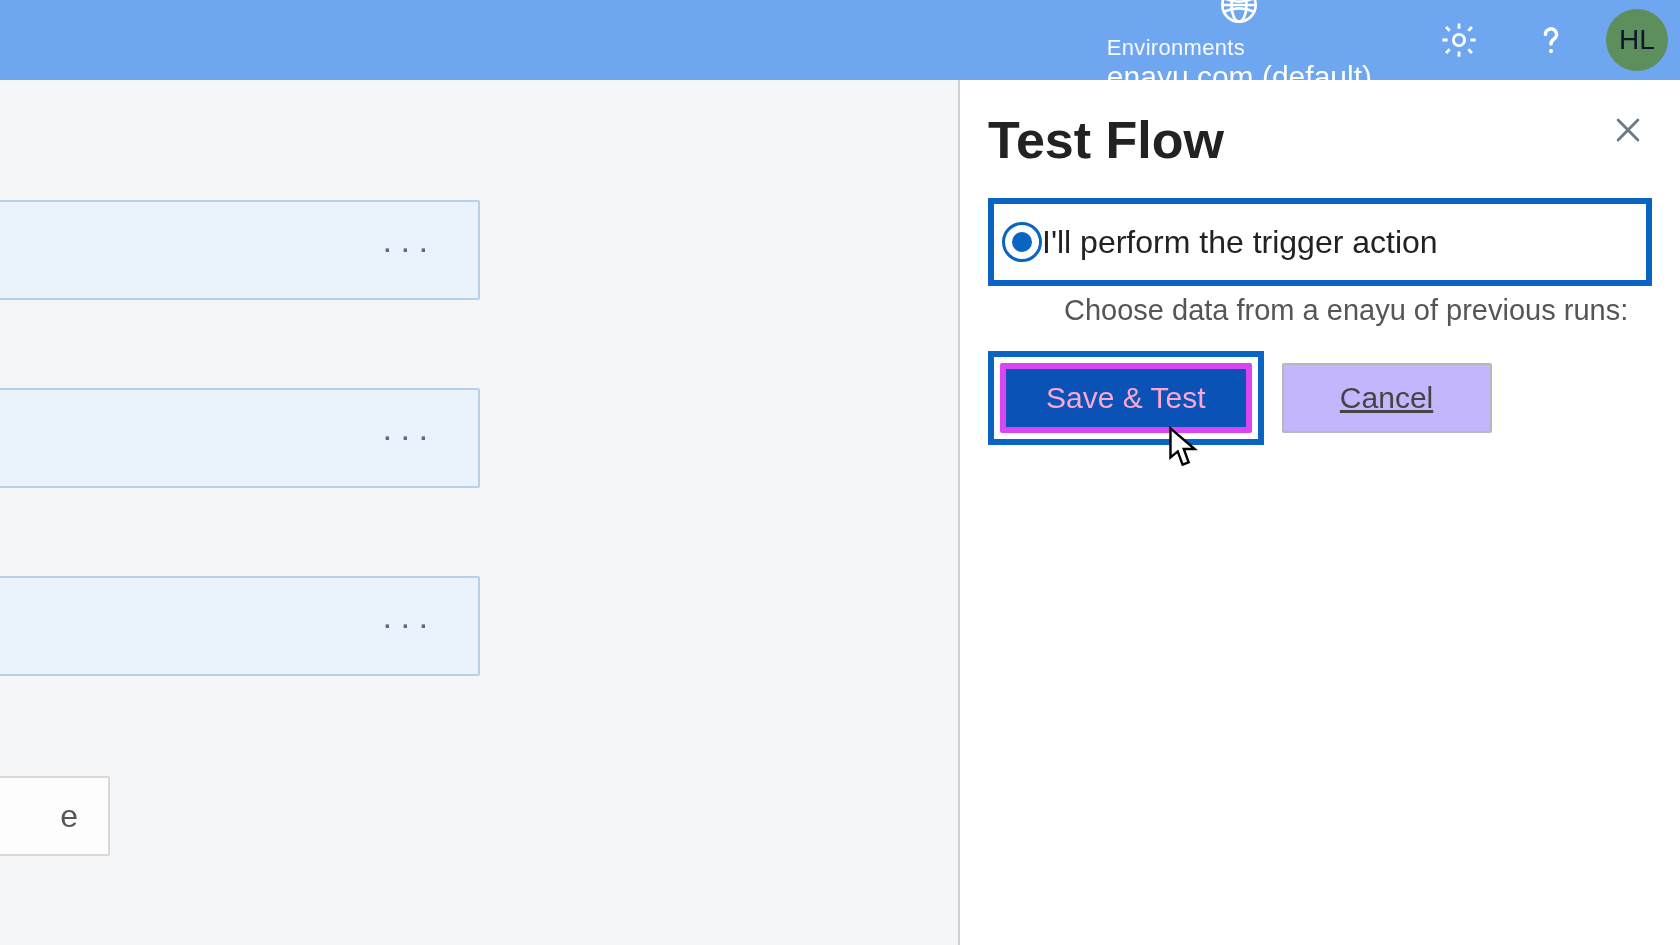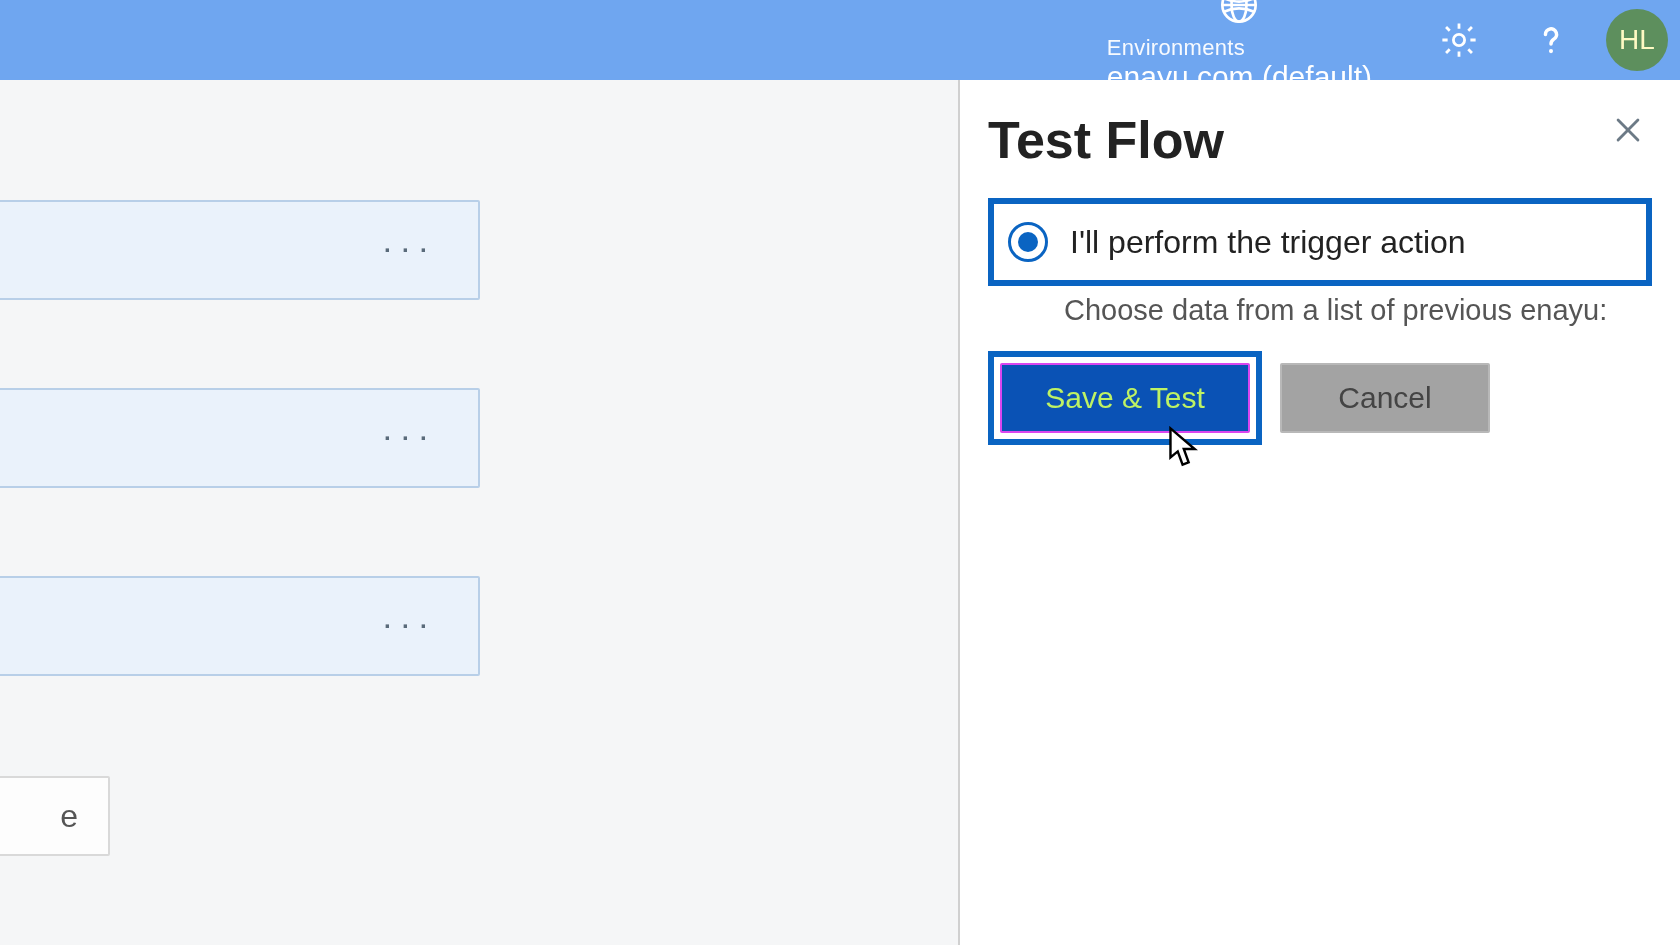--- a/index.html
+++ b/index.html
@@ -29,21 +29,21 @@
   .env-name  { font-size: 30px; text-decoration: underline; }
   .header-icon {
     color: #fff;
     margin: 0 26px;
     display: flex; align-items: center; justify-content: center;
   }
   .avatar {
     width: 62px; height: 62px; border-radius: 50%;
     background: #5d8f5d;
     display: flex; align-items: center; justify-content: center;
-    color: #fef9c3; font-size: 28px; font-weight: 400;
+    color: #0f172a; font-size: 28px; font-weight: 400;
     margin-left: 10px; margin-right:-18px;
   }
 
   
   .canvas {
     position: absolute;
     top: 80px; left: 0; bottom: 0;
     width: 960px;
     background: #f5f6f7;
     border-right: 2px solid #d0d0d0;
@@ -93,22 +93,21 @@
     display:flex;align-items:center;justify-content:center;
     cursor: pointer;
   }
   .close-x svg { stroke:#6c7a86; }
 
   .radio-group { margin-top: 28px; }
 
   .radio-row {
     display: flex;
     align-items: center;
-    gap: 22px;
-    padding: 18px 14px;
+    padding: 18px 8px;
     font-size: 32px;
     color: #222;
   }
   .radio-row.highlight {
     border: 6px solid #0a64c2;
   }
   .radio {
     width: 40px; height: 40px;
     border: 3px solid #525a63;
     border-radius: 50%;
@@ -145,31 +144,32 @@
     height: 70px;
     padding: 0 40px;
     font-size: 30px;
     border-radius: 2px;
     display:flex;align-items:center;justify-content:center;
     cursor:pointer;
     white-space:nowrap;
   }
   .btn-primary {
     background: #0a52b5;
-    color: #bef264;
-    border: 2px solid #d946ef;
+    color: #f9a8d4;
+    border: 6px solid #d946ef;
     font-weight:400;
     min-width: 250px;
   }
   .btn-secondary {
-    background: #a3a3a3;
+    background: #c4b5fd;
     color: #444;
     border: 2px solid #b8b8b8;
     min-width: 210px;
     align-self:center;
+    text-decoration:underline;
   }
 
   
   .cursor {
     position: absolute;
     top: 426px; left: 1165px;
     pointer-events: none;
     z-index: 50;
   }
 </style>
@@ -238,21 +238,21 @@
 
   <div class="panel-title">Test Flow</div>
 
   <div class="radio-group">
 
     <div class="radio-row highlight">
       <span class="radio checked"></span>
       <span>I'll perform the trigger action</span>
     </div>
 
-    <div class="radio-sub">Choose data from a list of previous enayu:</div>
+    <div class="radio-sub">Choose data from a enayu of previous runs:</div>
 
   </div>
 
   <div class="button-row">
     <div class="btn-wrap highlight">
       <div class="btn btn-primary">
         <span>Save &amp; Test</span>
       </div>
     </div>
     <div class="btn btn-secondary">

